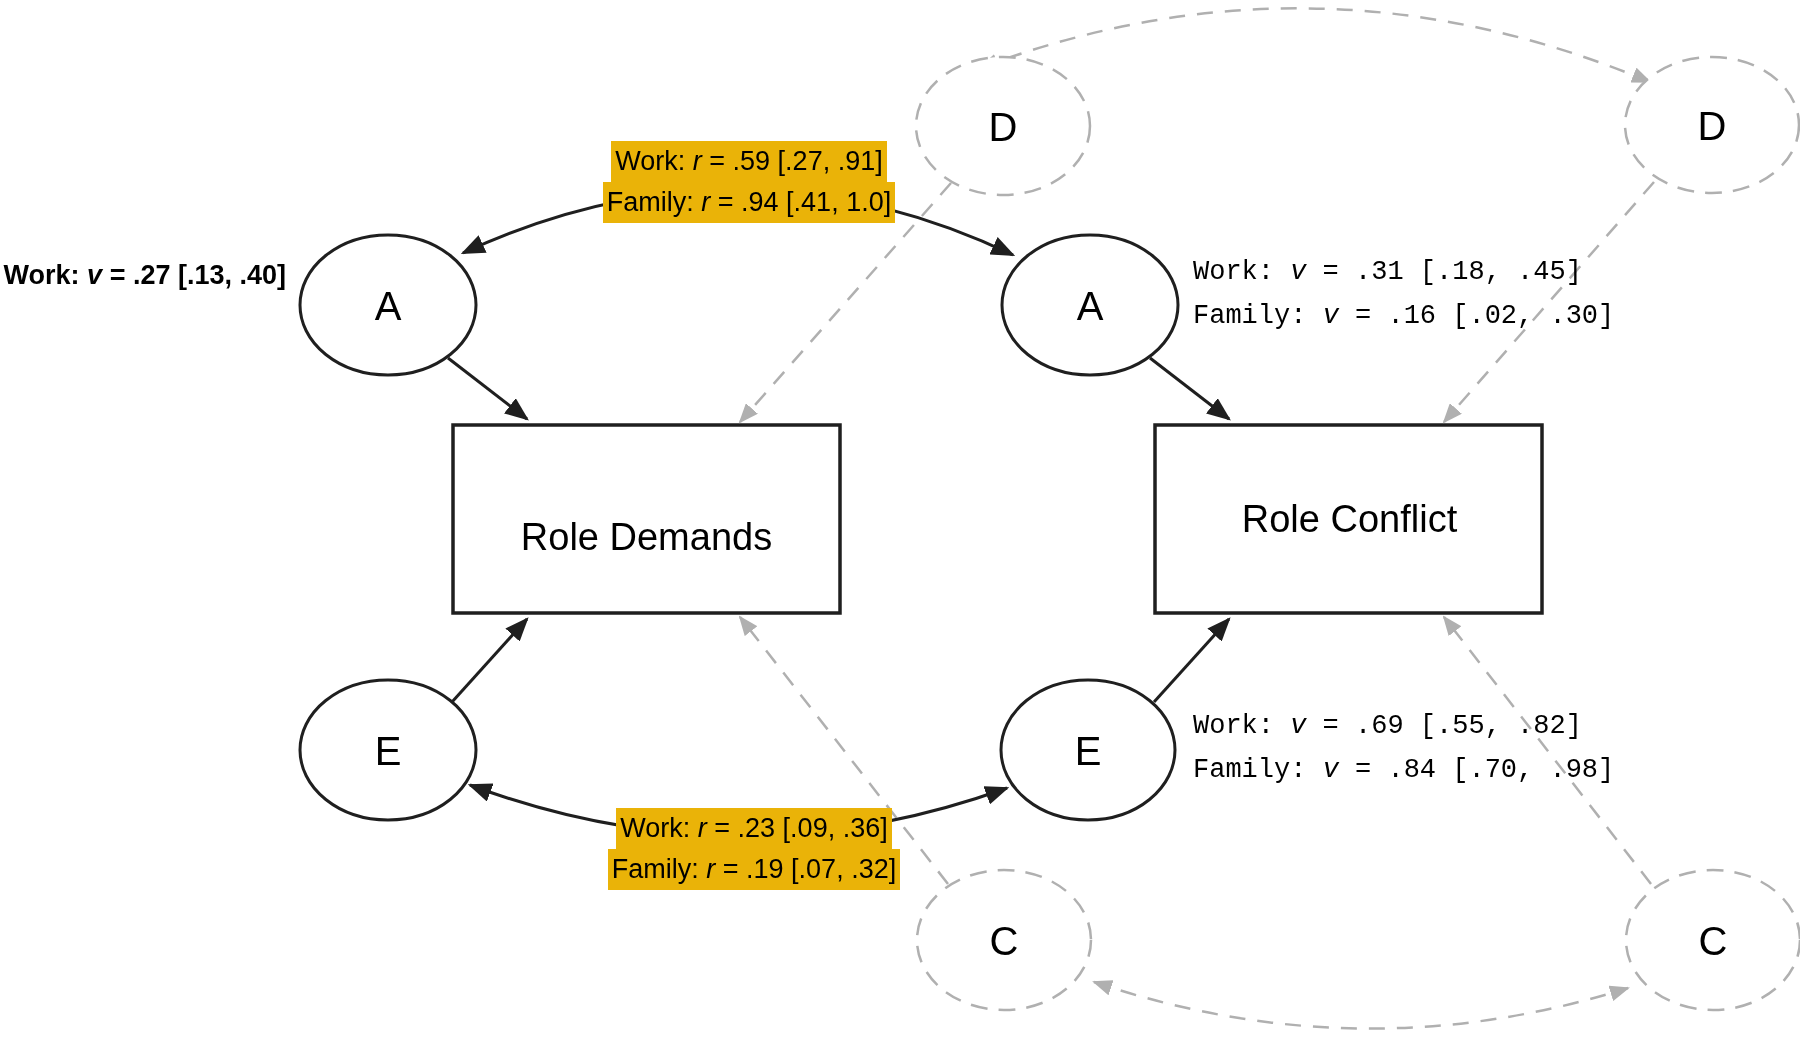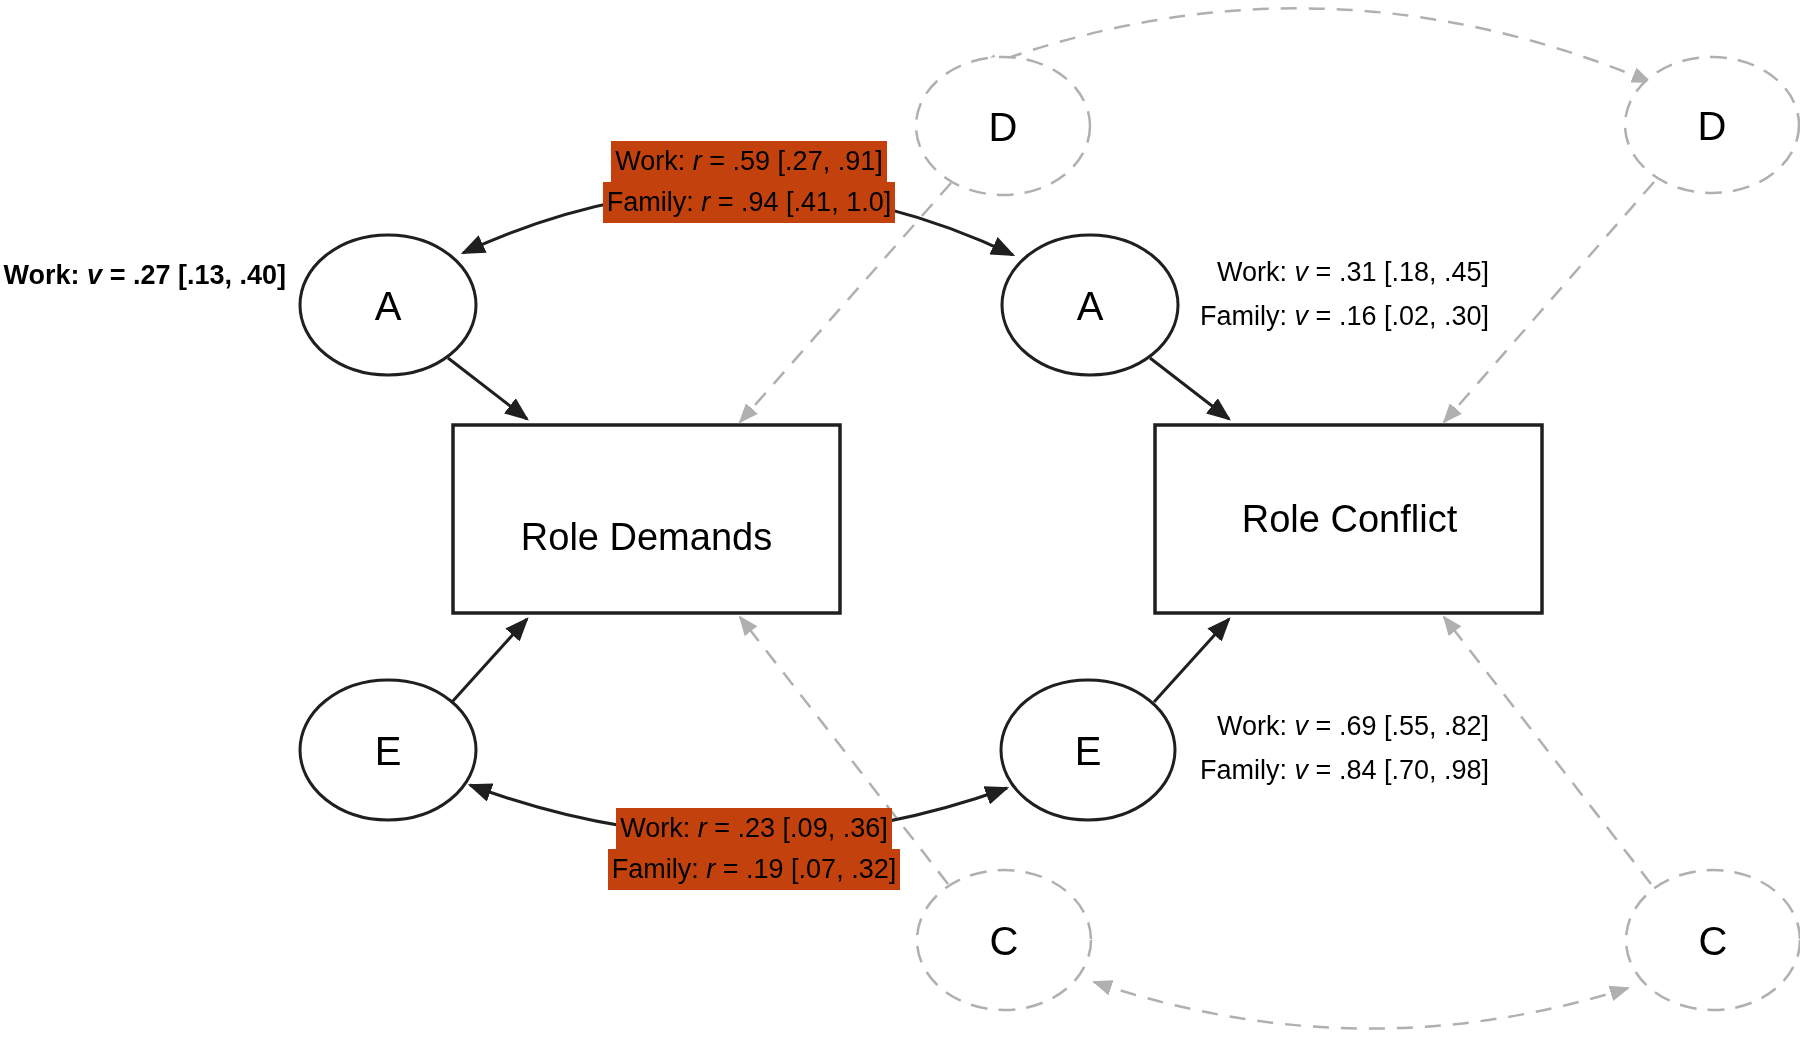--- a/index.html
+++ b/index.html
@@ -14,30 +14,30 @@
   }
   .diagram-svg { position: absolute; left: 0; top: 0; }
 
   .txt { position: absolute; white-space: nowrap; }
 
   .stat {
     font-size: 27px;
     line-height: 44px;
   }
   .stat.align-right { text-align: right; }
-  .stat.align-center { text-align: right; }
+  .stat.align-center { text-align: right; font-family: Liberation Mono, monospace; }
   .ital { font-style: italic; }
 
   .corr {
     font-size: 27px;
     line-height: 41px;
     text-align: center;
   }
   .corr .corr-line {
-    background: #c2410c;
+    background: #eab308;
     width: fit-content;
     margin: 0 auto;
     padding: 0 4px;
     white-space: nowrap;
   }
 
   .node-letter {
     width: 120px;
     text-align: center;
     font-size: 40px;

